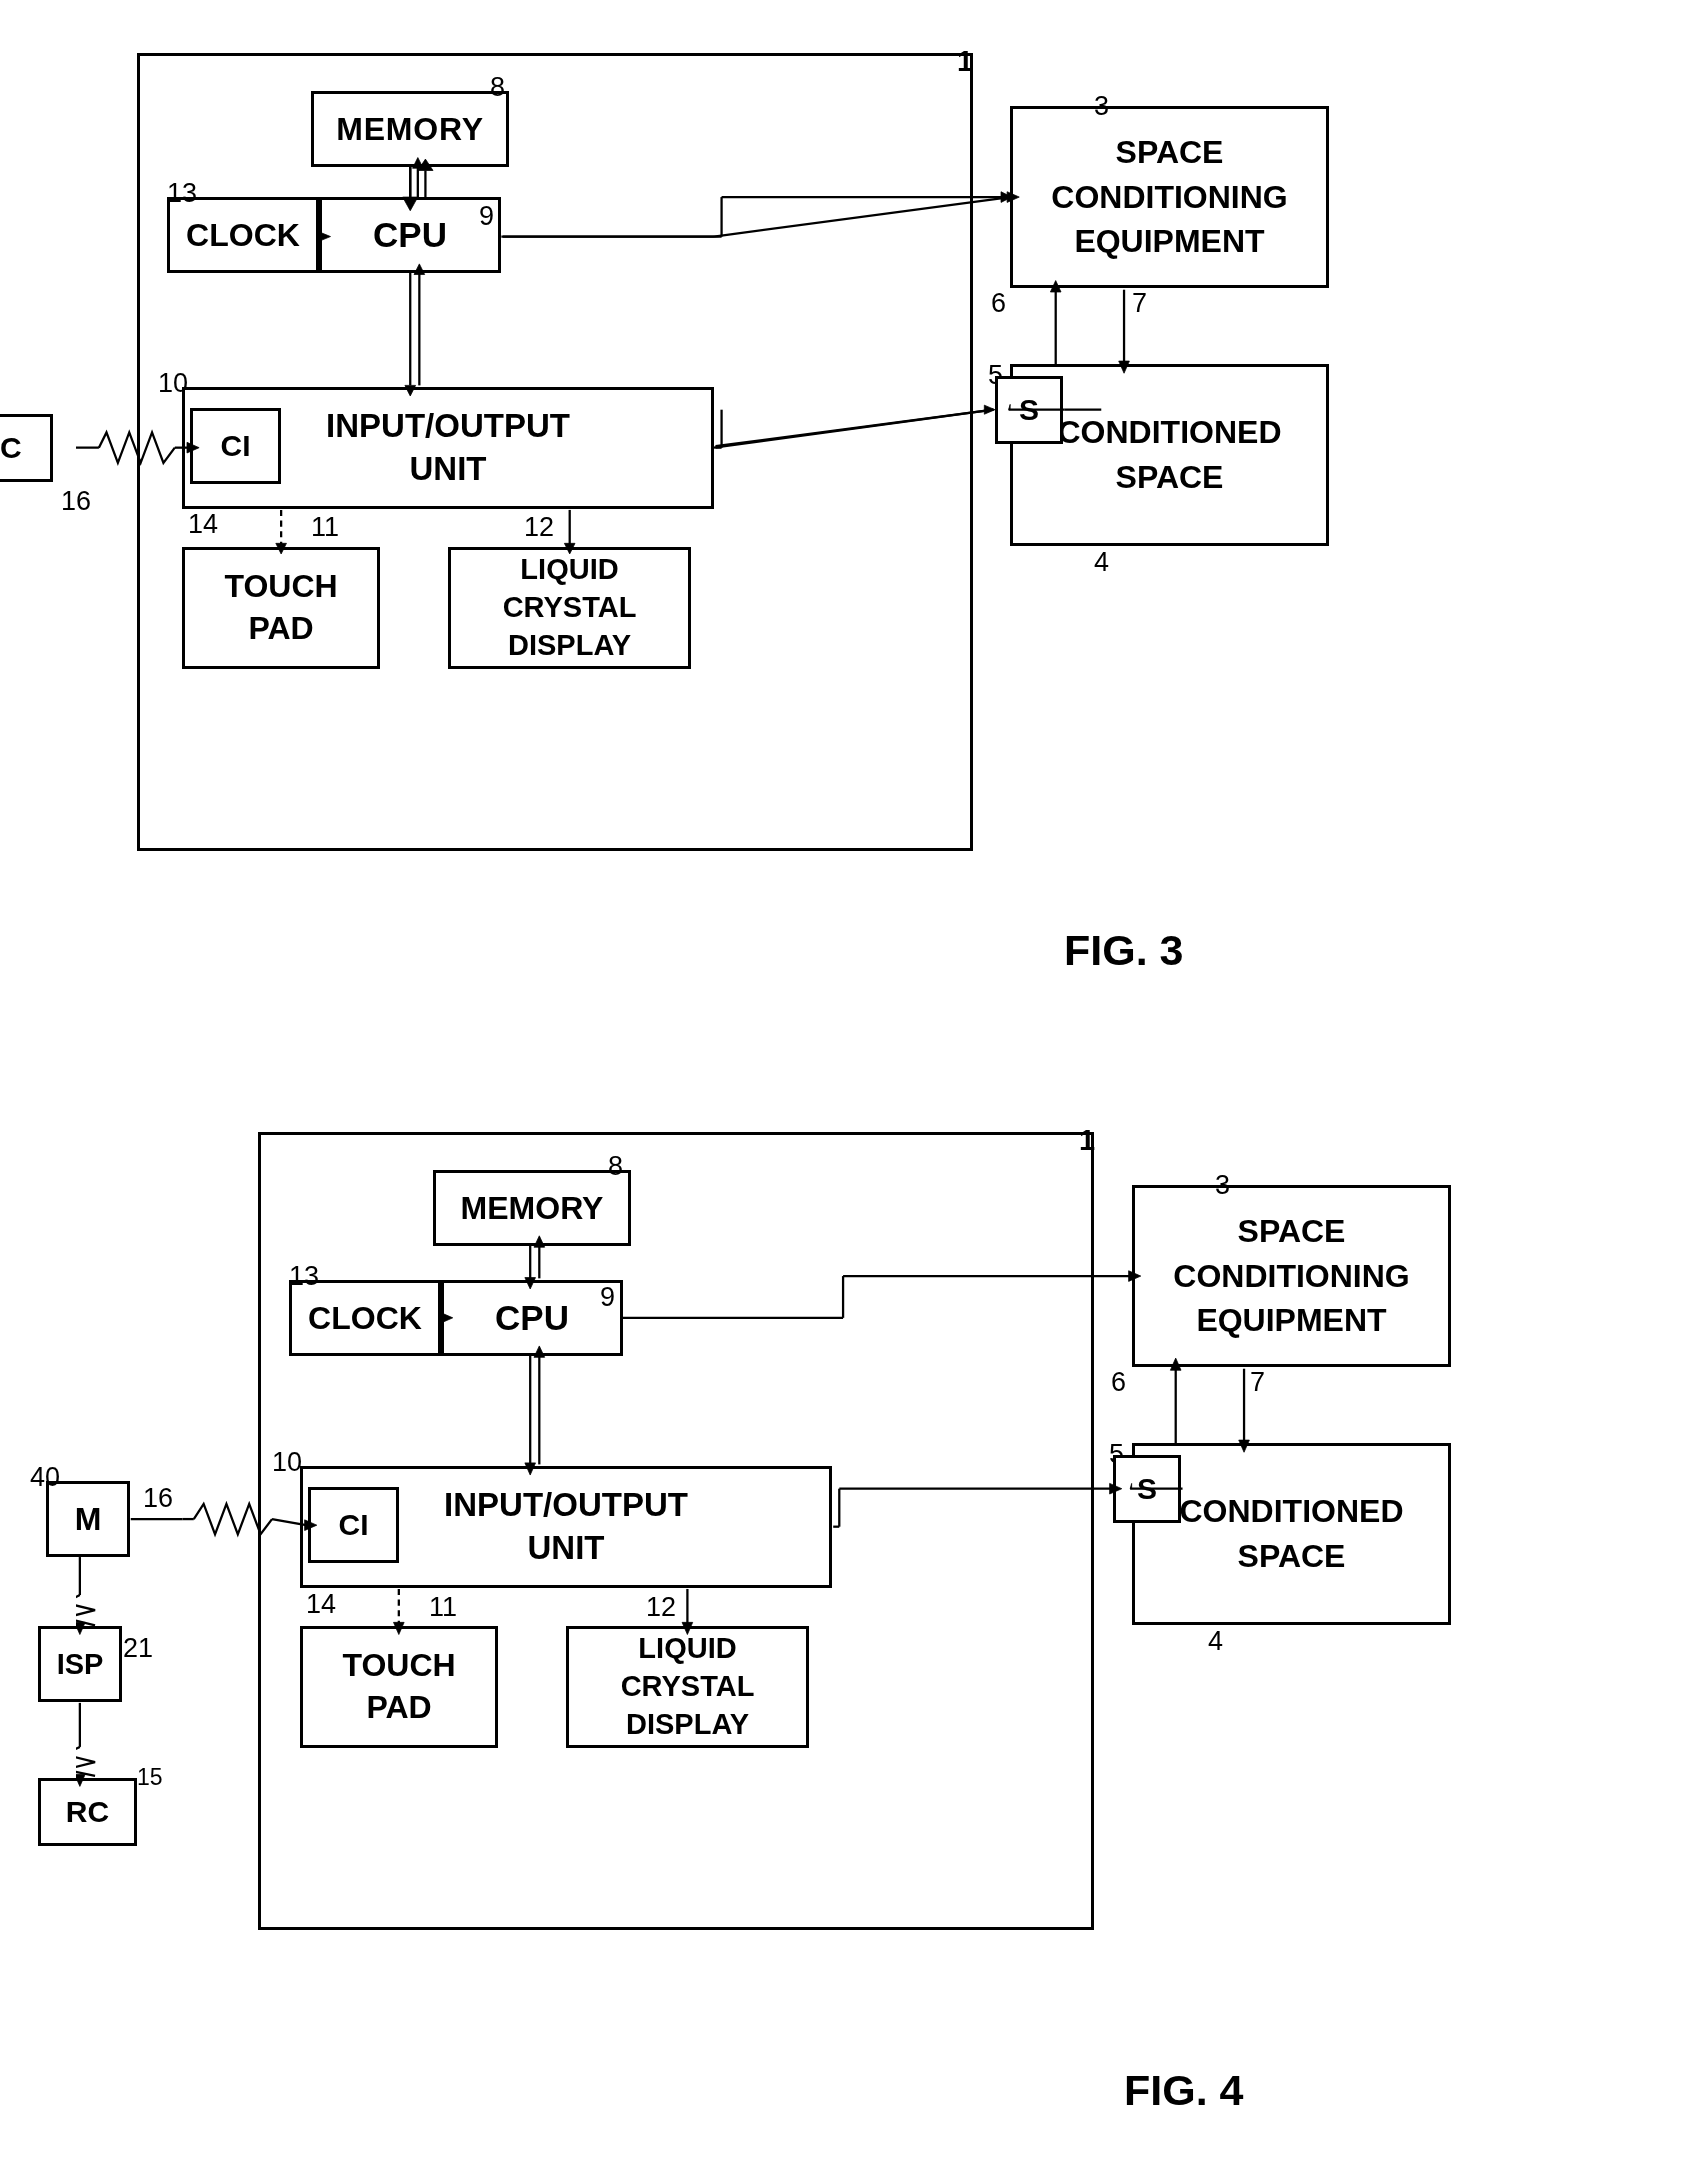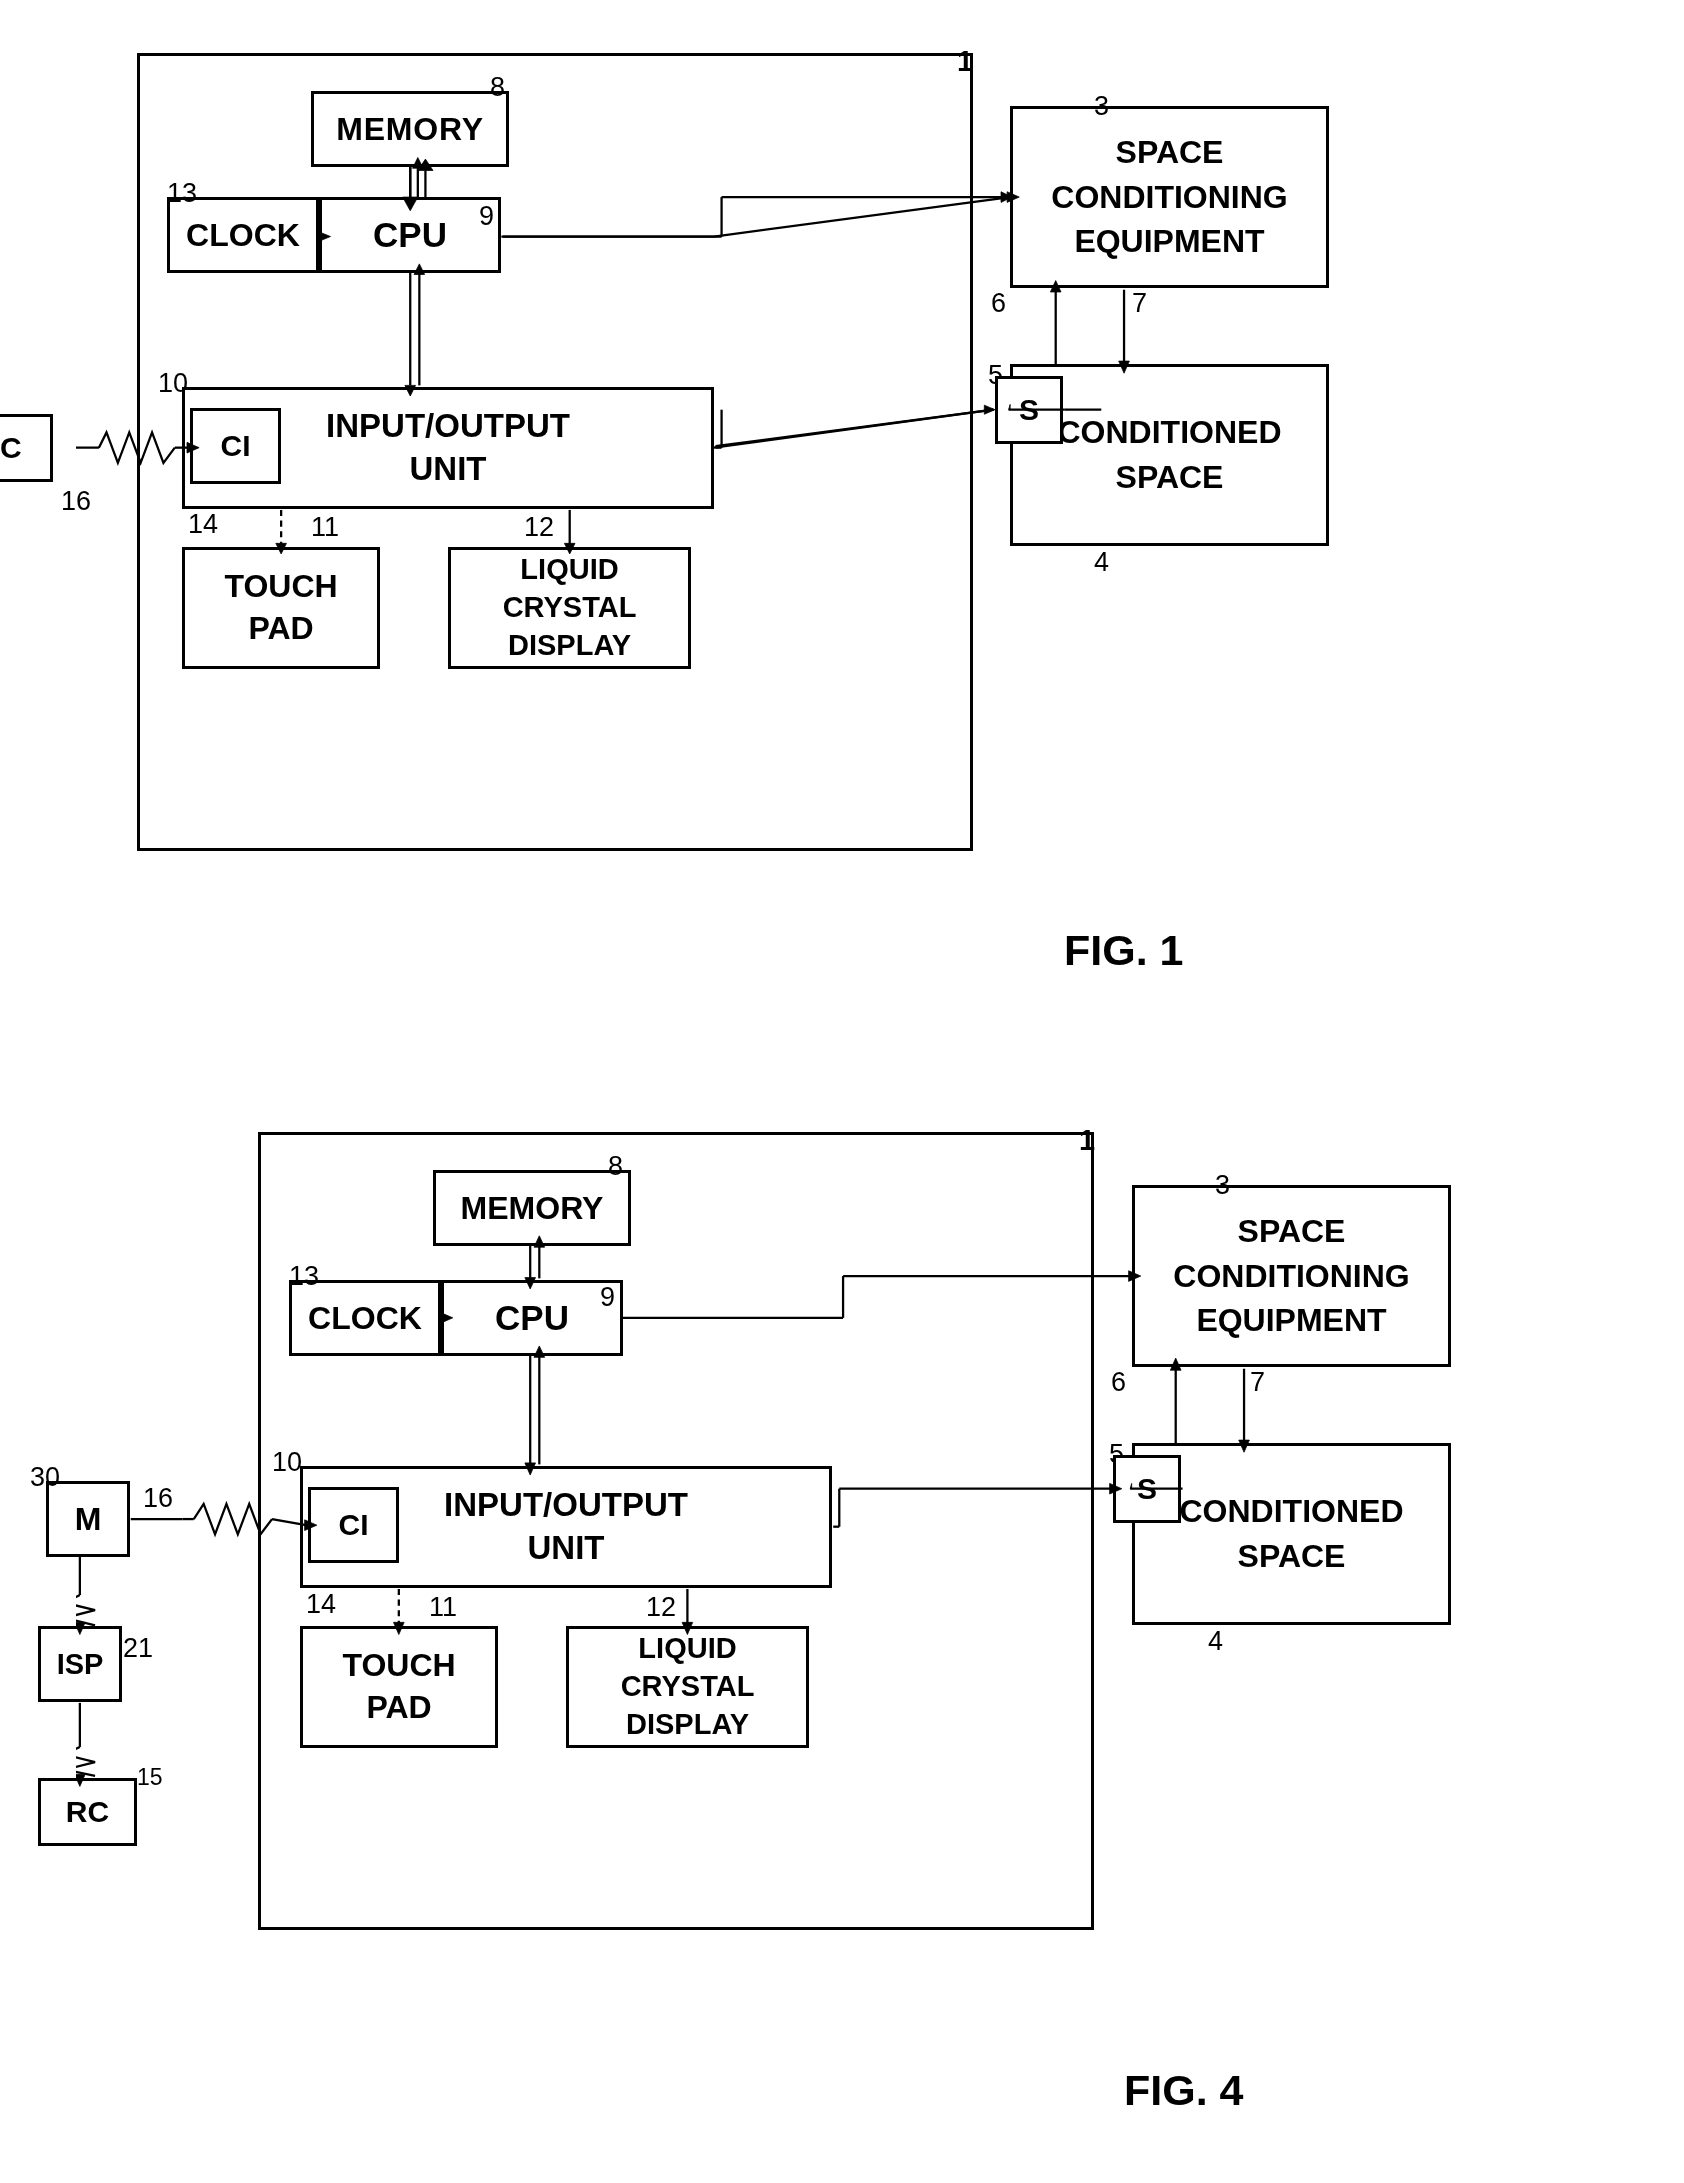--- a/index.html
+++ b/index.html
@@ -813,21 +813,21 @@
     <div class="label-5-fig1">5</div>
 
     <div class="s-box-1">
       <span>S</span>
     </div>
 
     <div class="label-6-fig1">6</div>
 
     <div class="label-7-fig1">7</div>
 
-    <div class="fig1-label">FIG. 1</div>
+    <div class="fig1-label">FIG. 3</div>
 
     <svg class="svg-fig1" viewBox="0 0 1950 1280" xmlns="http://www.w3.org/2000/svg">
 
       <line x1="440" y1="180" x2="440" y2="220" stroke="#000" stroke-width="3"></line>
       <polygon points="430,220 440,238 450,220" fill="#000"></polygon>
 
       <line x1="460" y1="220" x2="460" y2="185" stroke="#000" stroke-width="3"></line>
       <polygon points="450,185 460,170 470,185" fill="#000"></polygon>
 
       <line x1="320" y1="270" x2="320" y2="270"></line>
@@ -940,21 +940,21 @@
 
     <div class="lcd-box-2">
       <span style="white-space:pre-line; font-size:29px; font-weight:bold; text-align:center; line-height:1.3;">LIQUID
 CRYSTAL
 DISPLAY</span>
     </div>
 
     <div class="m-box-2">
       <span>M</span>
     </div>
-    <div class="label-20-fig2">30</div>
+    <div class="label-20-fig2">40</div>
     <div class="label-16-fig2">16</div>
 
     <div class="isp-box-2">
       <span>ISP</span>
     </div>
     <div class="label-21-fig2">21</div>
 
     <div class="rc-box-2">
       <span>RC</span>
     </div>

